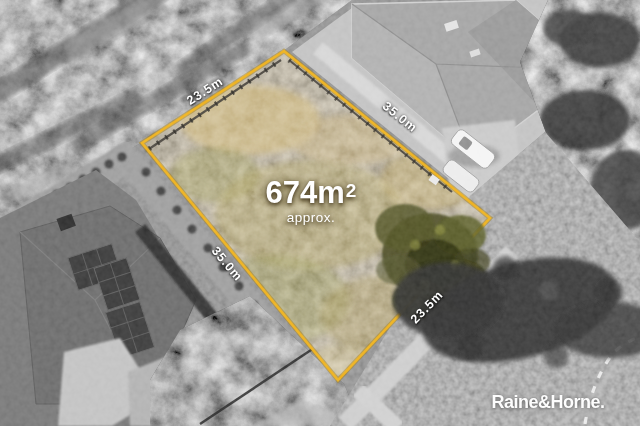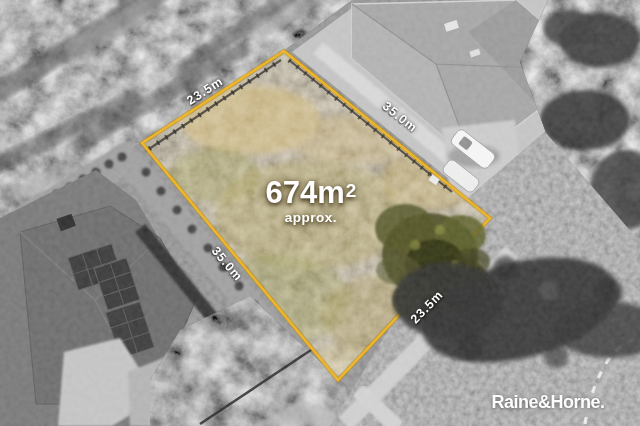--- a/index.html
+++ b/index.html
@@ -19,21 +19,21 @@
   .dim-tr{left:400px;top:117px;transform:translate(-50%,-50%) rotate(39deg);}
   .dim-l {left:227px;top:264px;transform:translate(-50%,-50%) rotate(50deg);}
   .dim-br{left:427px;top:307px;transform:translate(-50%,-50%) rotate(-46deg);}
   .area{
     position:absolute;left:311px;top:201px;transform:translate(-50%,-50%);
     text-align:center;color:#fff;line-height:1;
     text-shadow:0 2px 4px rgba(45,32,8,.9),0 0 9px rgba(60,45,10,.55);
   }
   .area .big{font-size:31px;font-weight:bold;letter-spacing:0;}
   .area .big sup{font-size:19px;font-weight:bold;vertical-align:6px;margin-left:1px;}
-  .area .approx{font-size:13.5px;font-weight:bold;margin-top:3px;letter-spacing:.5px;}
+  .area .approx{font-size:13.5px;font-weight:normal;margin-top:3px;letter-spacing:.5px;}
   .brand{
     position:absolute;left:548px;top:402px;transform:translate(-50%,-50%);
     color:#fdfdfd;font-size:18px;font-weight:bold;letter-spacing:-.5px;white-space:nowrap;
     text-shadow:0 1px 4px rgba(0,0,0,.35),0 0 2px rgba(0,0,0,.2);
   }
 </style>
 </head>
 <body>
 
 <div class="stage">

